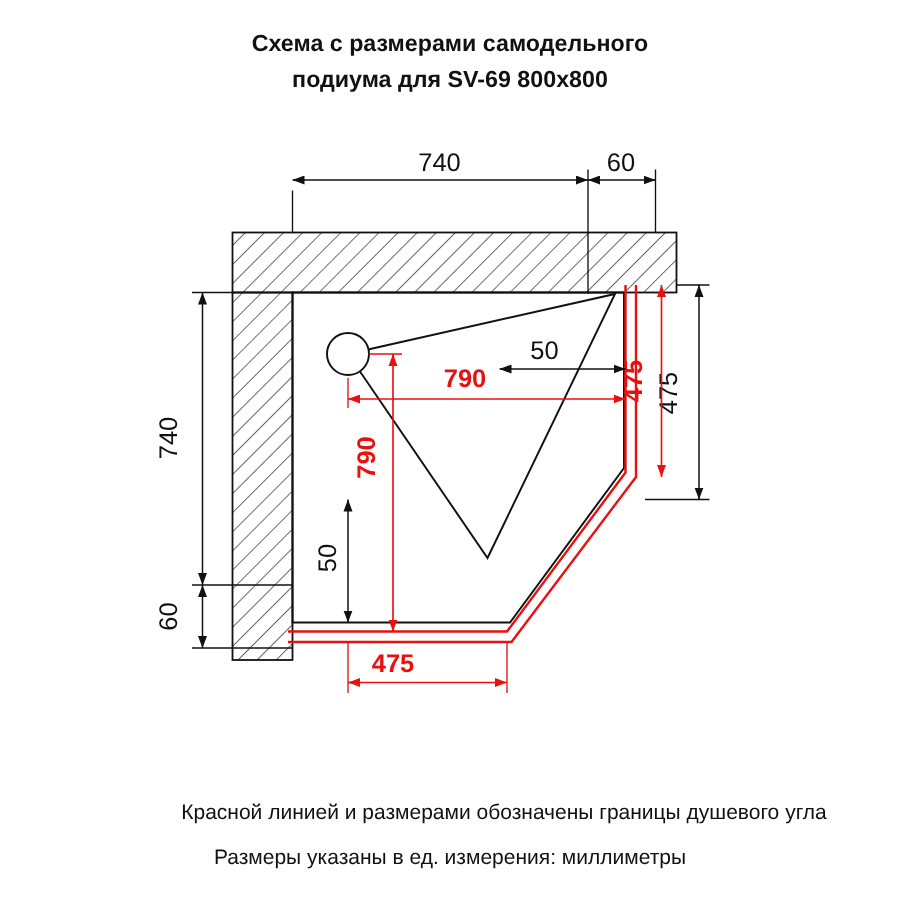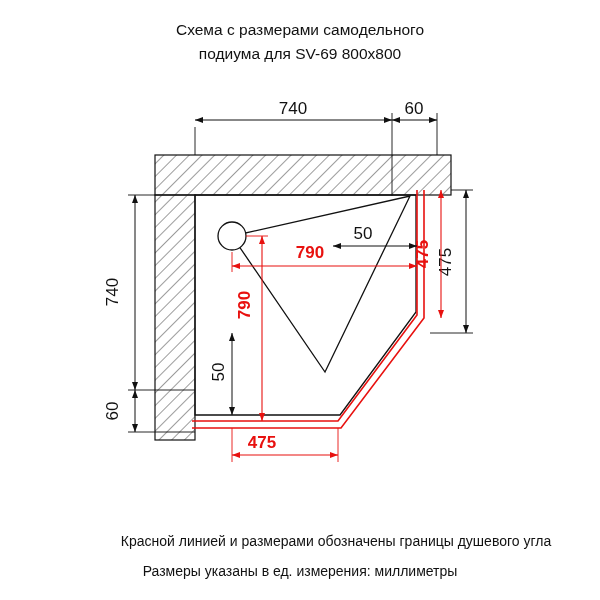--- a/index.html
+++ b/index.html
@@ -20,21 +20,21 @@
     width: 600px;
     height: 600px;
   }
   .title {
     position: absolute;
     left: 0;
     top: 18px;
     width: 600px;
     text-align: center;
     font-size: 15.5px;
-    font-weight: normal;
+    font-weight: bold;
     line-height: 24px;
     color: #111111;
   }
   .footer {
     position: absolute;
     left: 0;
     width: 600px;
     text-align: center;
     font-size: 14px;
     color: #111111;

